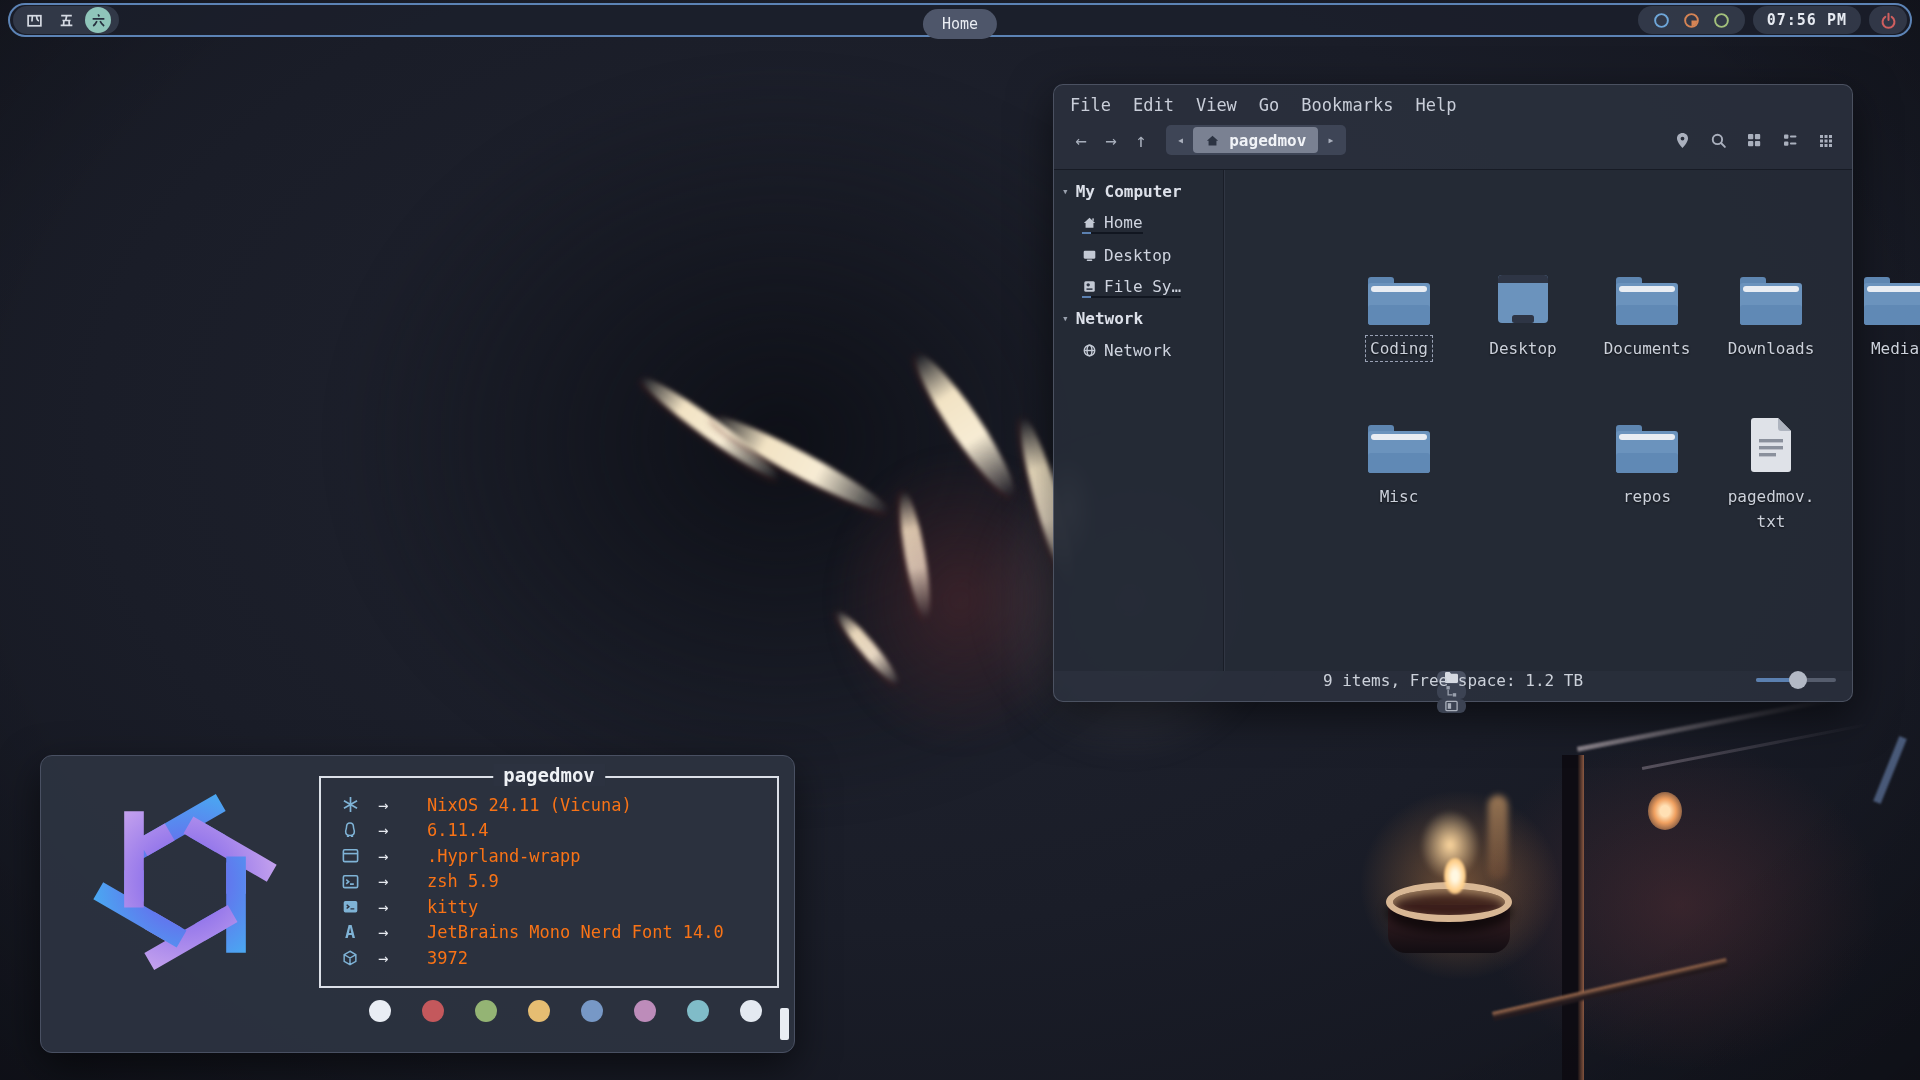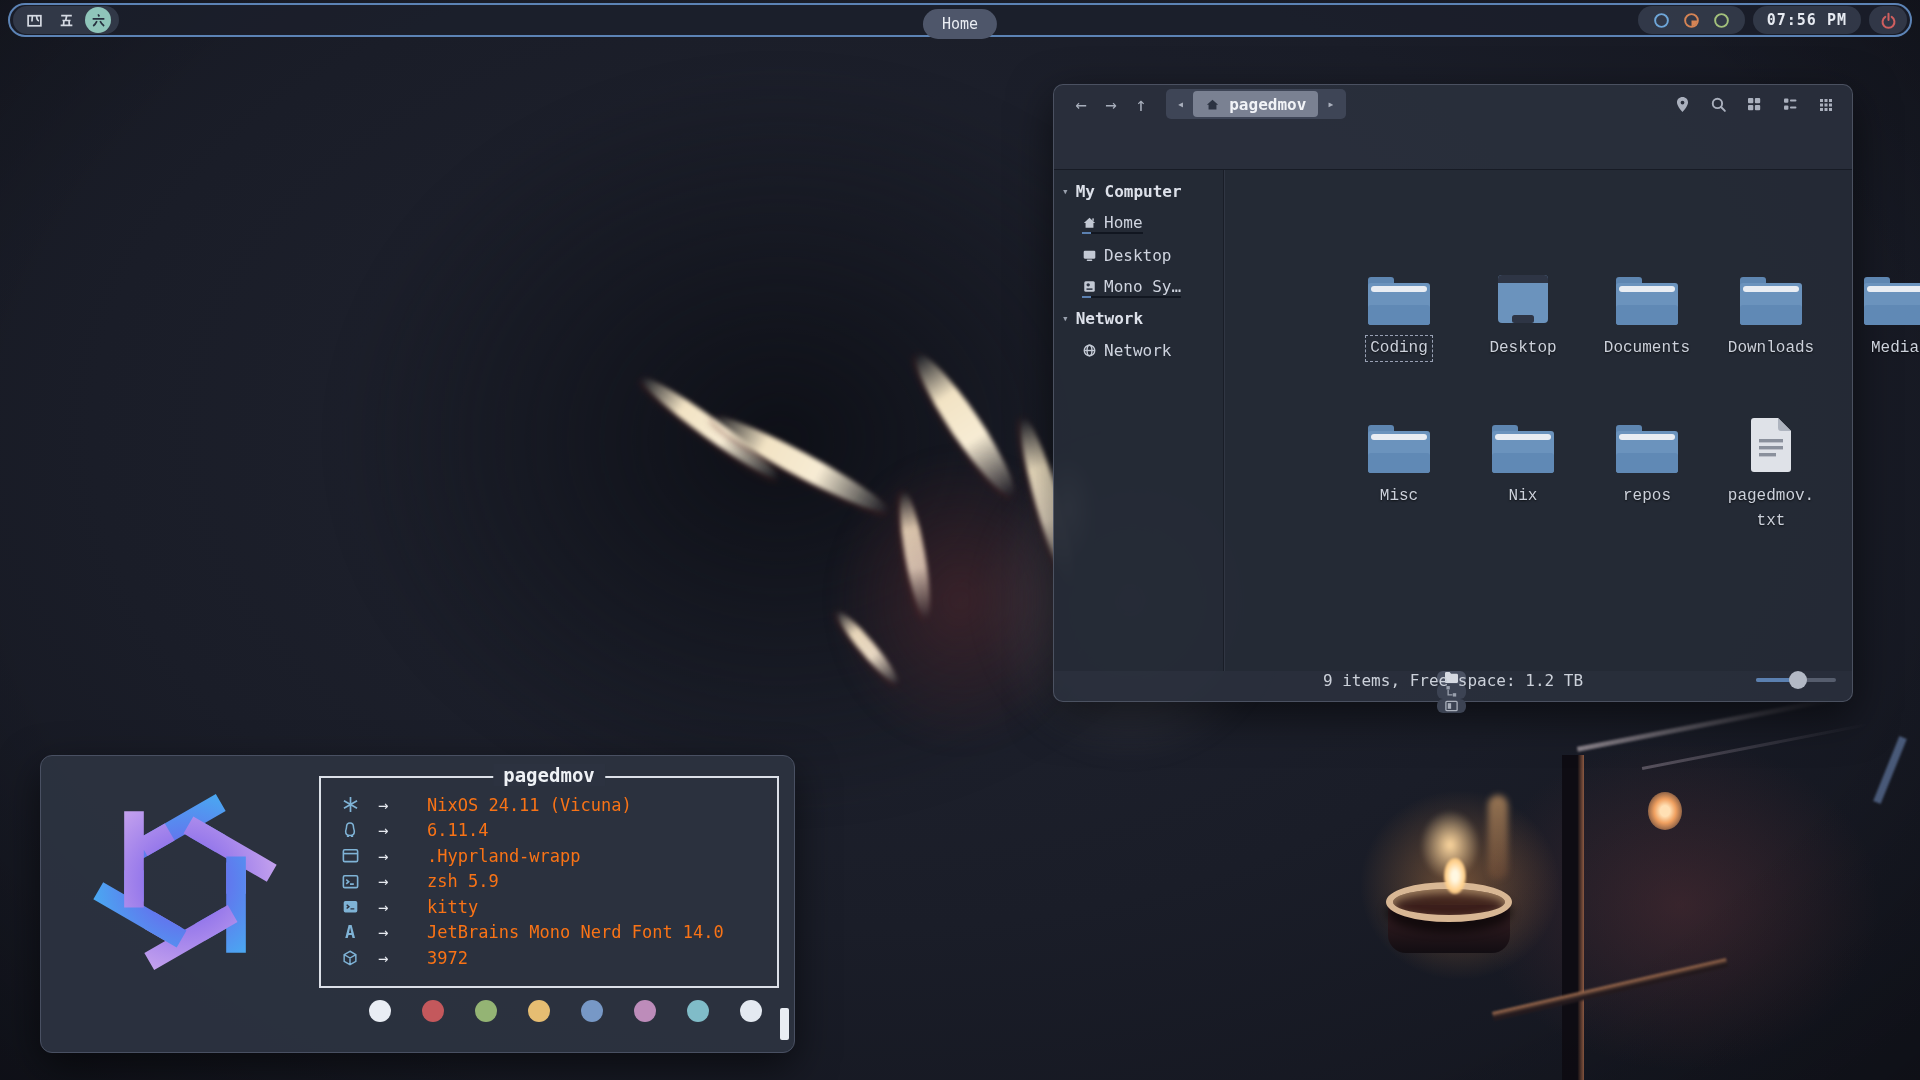--- a/index.html
+++ b/index.html
@@ -96,21 +96,21 @@
   .fm-side { width:169px; padding-top:6px; font-size:16px; flex:none; }
   .side-head { display:flex; align-items:center; gap:7px; height:31px; padding-left:8px;
       font-weight:bold; color:#dde1ea; }
   .side-item { display:flex; align-items:center; gap:7px; height:32px; padding-left:28px; color:#cfd4df; }
   .side-item .lbl-wrap { position:relative; display:flex; align-items:center; gap:7px; }
   .side-item.u .lbl-wrap { border-bottom:2px solid rgba(16,20,30,.9); }
   .side-item.u .lbl-wrap::before { content:""; position:absolute; left:0; bottom:-2px; width:9px; height:2px; background:#5b80b0; }
   .tri { font-size:11px; color:#9aa1ae; }
   .vsep { width:1px; background:rgba(24,28,38,.9); box-shadow:1px 0 0 rgba(120,128,146,.15); flex:none;}
   .fm-files { position:relative; flex:1; }
-  .fcell { position:absolute; width:124px; display:flex; flex-direction:column; align-items:center;font-family:Liberation Mono, monospace; }
+  .fcell { position:absolute; width:124px; display:flex; flex-direction:column; align-items:center; }
   .fcell .ficon { height:50px; display:flex; align-items:flex-end; justify-content:center; }
   .flabel { margin-top:11px; font-size:16px; color:#ccd1db; text-align:center;
       text-shadow:0 1px 2px rgba(0,0,0,.65); white-space:pre-line; line-height:25px; padding:0 4px; }
   .fcell.sel .flabel { outline:1px dashed #99a1b4; outline-offset:0px; }
   .r1c1{left:113px;top:105px}.r1c2{left:237px;top:105px}.r1c3{left:361px;top:105px}
   .r1c4{left:485px;top:105px}.r1c5{left:609px;top:105px}
   .r2c1{left:113px;top:253px}.r2c2{left:237px;top:253px}.r2c3{left:361px;top:253px}.r2c4{left:485px;top:253px}
   .fm-status { position:absolute; left:0; right:0; bottom:0; height:30px;
       display:flex; align-items:center; padding:0 7px;flex-direction:column; }
   .st-btn { width:29px; height:26px; border-radius:6px; display:flex; align-items:center; justify-content:center; margin-right:3px; }
@@ -217,20 +217,28 @@
     <div class="pill powerpill">
       <svg width="17" height="17" viewBox="0 0 16 16">
         <path d="M5 4.6 A5.6 5.6 0 1 0 11 4.6" fill="none" stroke="currentColor" stroke-width="1.9" stroke-linecap="round"></path>
         <path d="M8 1.6 V7.6" stroke="currentColor" stroke-width="1.9" stroke-linecap="round"></path>
       </svg>
     </div>
   </div>
 </div>
 
 <div class="fm">
+  <div class="fm-menubar">
+    <span>File</span>
+    <span>Edit</span>
+    <span>View</span>
+    <span>Go</span>
+    <span>Bookmarks</span>
+    <span>Help</span>
+  </div>
 
   <div class="fm-toolbar">
     <span class="nav-btn">←</span>
     <span class="nav-btn">→</span>
     <span class="nav-btn">↑</span>
     <div class="pathbar">
       <span class="chev">◂</span>
       <div class="pathseg">
         <svg width="15" height="15" viewBox="0 0 16 16" fill="#2c3342">
           <path d="M2 8.2 L8 2.8 L14 8.2 L12.2 8.2 L12.2 13.4 L3.8 13.4 L3.8 8.2 Z"></path>
@@ -306,21 +314,21 @@
             <span>Desktop</span>
           </span>
       </div>
       <div class="side-item u">
         <span class="lbl-wrap">
             <svg width="15" height="15" viewBox="0 0 16 16">
           <rect x="2.4" y="2.4" width="11.2" height="11.2" rx="1.6" fill="#c3c9d4"></rect>
           <circle cx="6.6" cy="6.2" r="1.8" fill="#2c3342"></circle>
               <rect x="4.8" y="10" width="6.4" height="1.6" fill="#2c3342"></rect>
         </svg>
-            <span>Mono Sy…</span>
+            <span>File Sy…</span>
           </span>
       </div>
       <div class="side-head">
         <span class="tri">▾</span>
         <span>Network</span>
       </div>
       <div class="side-item">
         <span class="lbl-wrap">
             <svg width="15" height="15" viewBox="0 0 16 16" fill="none" stroke="#c3c9d4" stroke-width="1.5">
           <circle cx="8" cy="8" r="5.6"></circle>
@@ -394,31 +402,20 @@
       <div class="fcell r2c1">
         <span class="ficon">
             <svg width="62" height="50" viewBox="0 0 62 50">
           <rect x="0" y="2" width="26" height="14" rx="3" fill="#5e86b1"></rect>
           <rect x="0" y="8" width="62" height="42" rx="3" fill="#6b93bd"></rect>
           <rect x="0" y="30" width="62" height="20" rx="3" fill="#6089b5"></rect>
           <rect x="3" y="11" width="56" height="6" rx="3" fill="#e9edf3"></rect>
         </svg>
           </span>
         <div class="flabel">Misc</div>
-      </div>
-      <div class="fcell r2c2">
-        <span class="ficon">
-            <svg width="62" height="50" viewBox="0 0 62 50">
-          <rect x="0" y="2" width="26" height="14" rx="3" fill="#5e86b1"></rect>
-          <rect x="0" y="8" width="62" height="42" rx="3" fill="#6b93bd"></rect>
-          <rect x="0" y="30" width="62" height="20" rx="3" fill="#6089b5"></rect>
-          <rect x="3" y="11" width="56" height="6" rx="3" fill="#e9edf3"></rect>
-        </svg>
-          </span>
-        <div class="flabel">Nix</div>
       </div>
       <div class="fcell r2c3">
         <span class="ficon">
             <svg width="62" height="50" viewBox="0 0 62 50">
           <rect x="0" y="2" width="26" height="14" rx="3" fill="#5e86b1"></rect>
           <rect x="0" y="8" width="62" height="42" rx="3" fill="#6b93bd"></rect>
           <rect x="0" y="30" width="62" height="20" rx="3" fill="#6089b5"></rect>
           <rect x="3" y="11" width="56" height="6" rx="3" fill="#e9edf3"></rect>
         </svg>
           </span>

